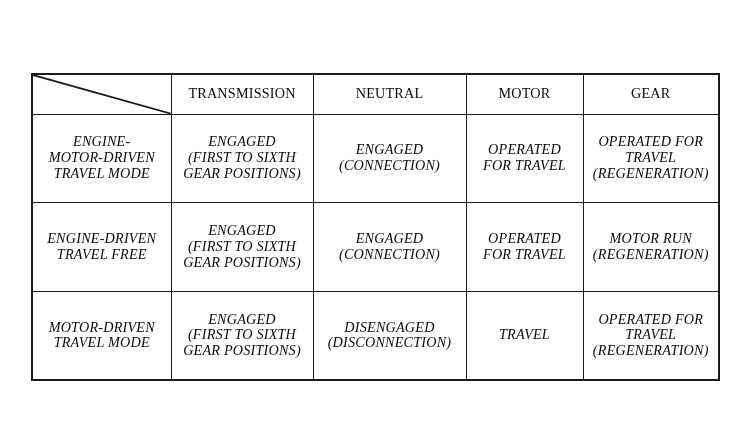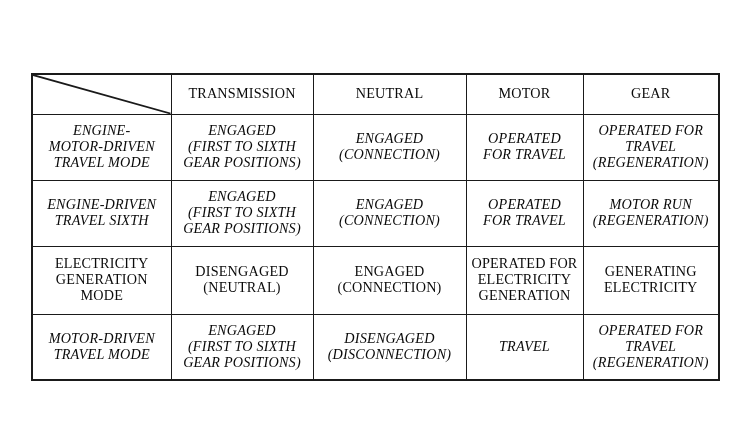--- a/index.html
+++ b/index.html
@@ -132,62 +132,38 @@
           </td>
         <td class="cell">
             <span class="cell-text">OPERATED FOR
 TRAVEL
 (REGENERATION)</span>
           </td>
       </tr>
       <tr class="r-body">
         <td class="row-header">
             <span class="cell-text">ENGINE-DRIVEN
-TRAVEL SIXTH</span>
+TRAVEL FREE</span>
           </td>
         <td class="cell">
             <span class="cell-text">ENGAGED
 (FIRST TO SIXTH
 GEAR POSITIONS)</span>
           </td>
         <td class="cell">
             <span class="cell-text">ENGAGED
 (CONNECTION)</span>
           </td>
         <td class="cell">
             <span class="cell-text">OPERATED
 FOR TRAVEL</span>
           </td>
         <td class="cell">
             <span class="cell-text">MOTOR RUN
 (REGENERATION)</span>
-          </td>
-      </tr>
-      <tr class="r-body-tall">
-        <td class="row-header">
-            <span class="cell-text">ELECTRICITY
-GENERATION
-MODE</span>
-          </td>
-        <td class="cell">
-            <span class="cell-text">DISENGAGED
-(NEUTRAL)</span>
-          </td>
-        <td class="cell">
-            <span class="cell-text">ENGAGED
-(CONNECTION)</span>
-          </td>
-        <td class="cell cell-tight">
-            <span class="cell-text">OPERATED FOR
-ELECTRICITY
-GENERATION</span>
-          </td>
-        <td class="cell">
-            <span class="cell-text">GENERATING
-ELECTRICITY</span>
           </td>
       </tr>
       <tr class="r-body">
         <td class="row-header">
             <span class="cell-text">MOTOR-DRIVEN
 TRAVEL MODE</span>
           </td>
         <td class="cell">
             <span class="cell-text">ENGAGED
 (FIRST TO SIXTH

